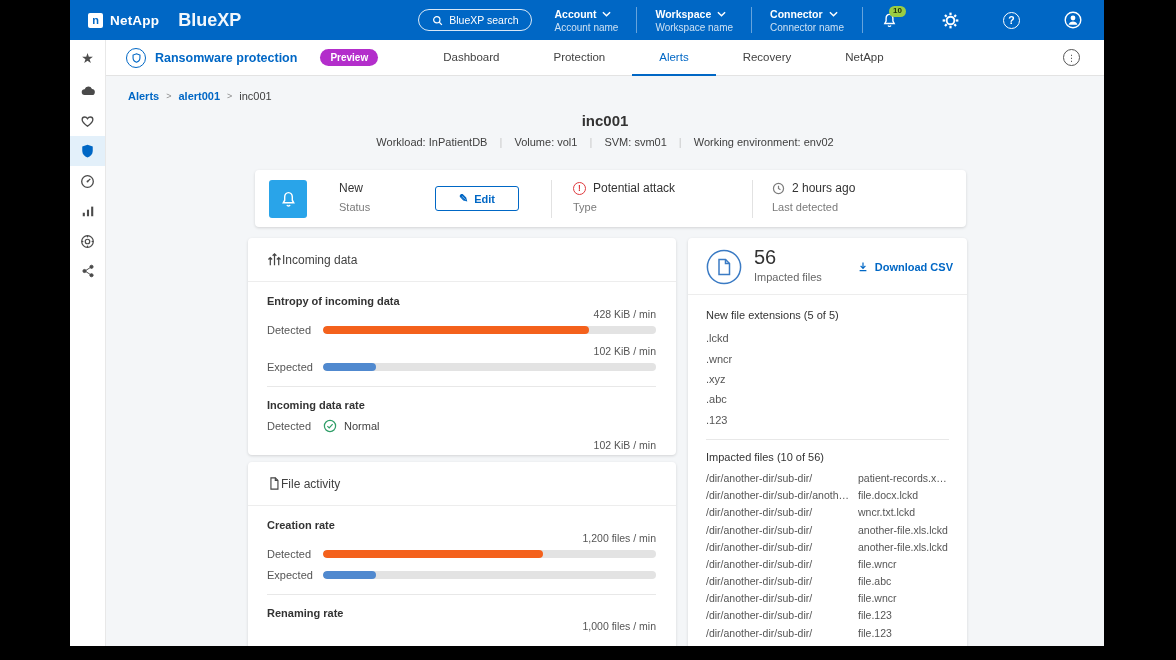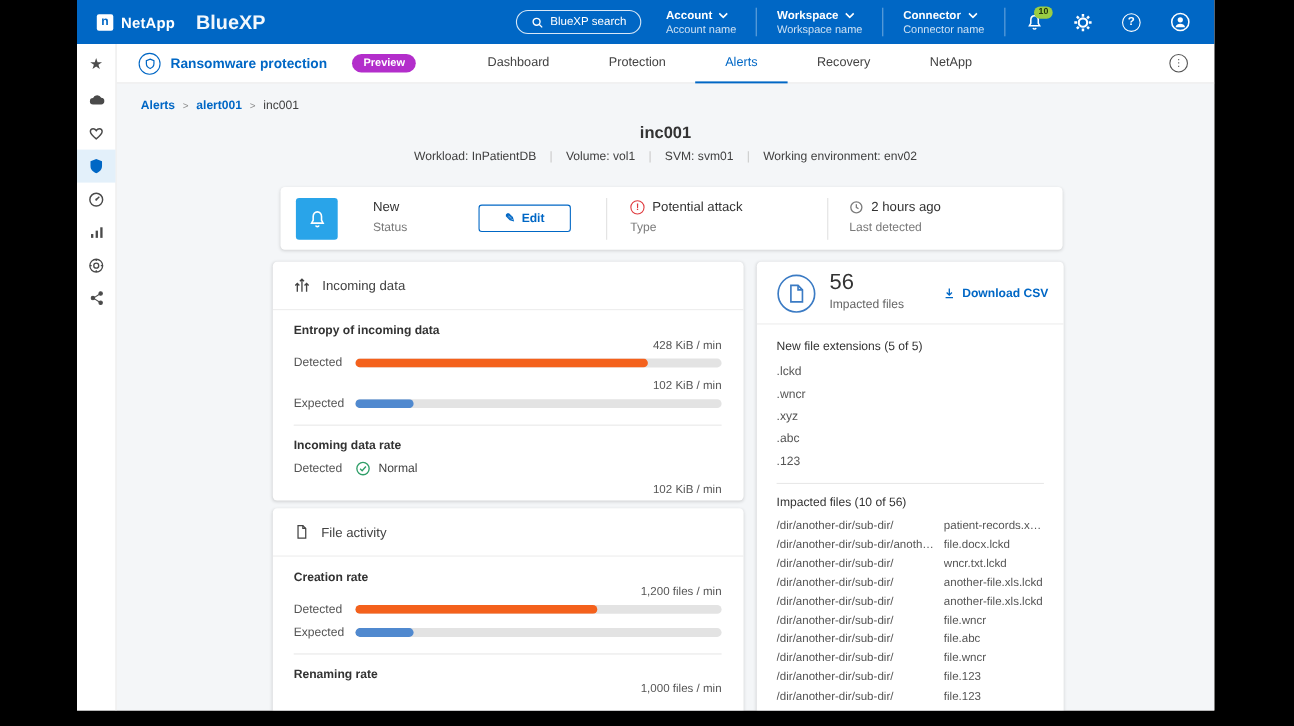--- a/index.html
+++ b/index.html
@@ -22,21 +22,21 @@
   .brand-name{font-size:13.5px;font-weight:bold;letter-spacing:.2px;}
   .brand-product{font-size:18px;margin-left:12px;font-weight:bold;opacity:.95;}
   .top-spacer{flex:1;}
   .search-pill{display:flex;align-items:center;gap:6px;border:1px solid rgba(255,255,255,.85);
                border-radius:12px;height:22px;padding:0 13px;font-size:10.5px;cursor:pointer;}
   .menus{display:flex;align-items:center;margin-left:18px;}
   .menu{display:flex;flex-direction:column;gap:2px;padding:0 4px;cursor:pointer;}
   .menu-top{display:flex;align-items:center;gap:6px;font-size:10.5px;font-weight:bold;}
   .menu-sub{font-size:10px;color:rgba(255,255,255,.8);}
   .vdiv{width:1px;height:26px;background:rgba(255,255,255,.4);margin:0 14px;}
-  .top-icons{display:flex;align-items:center;gap:27px;margin-left:4px;margin-right:4px;}
+  .top-icons{display:flex;align-items:center;gap:44px;margin-left:4px;margin-right:4px;}
   .bell-wrap{position:relative;cursor:pointer;}
   .notif-badge{position:absolute;top:-6px;right:-8px;background:var(--notification-green);color:#20350c;
                font-size:8px;font-weight:bold;border-radius:8px;padding:1.5px 4px;line-height:1;}
   .help-circle{width:17px;height:17px;border:1.6px solid #fff;border-radius:50%;display:flex;align-items:center;
                justify-content:center;font-size:10.5px;font-weight:bold;cursor:pointer;}
   .icon-btn{cursor:pointer;display:flex;align-items:center;}
 
   
   .subbar{position:absolute;top:40px;left:36px;right:0;height:36px;background:#fff;
           border-bottom:1px solid #e3e3e3;display:flex;align-items:center;padding-left:20px;}
@@ -80,21 +80,21 @@
   .edit-btn{position:absolute;left:180px;top:16px;width:84px;height:25px;border:1px solid var(--accent-blue);
             border-radius:3px;background:#fff;color:var(--accent-blue);font-size:11px;font-weight:bold;
             display:flex;align-items:center;justify-content:center;gap:6px;cursor:pointer;}
   .sc-div{position:absolute;top:10px;width:1px;height:38px;background:#e2e2e2;}
   .alert-circ{width:13px;height:13px;border:1.5px solid var(--alert-red);border-radius:50%;color:var(--alert-red);
               display:inline-flex;align-items:center;justify-content:center;font-size:8.5px;font-weight:bold;}
 
   
   .incoming-card{left:142px;top:162px;width:428px;height:217px;}
   .file-card{left:142px;top:386px;width:428px;height:270px;}
-  .card-header{height:44px;display:flex;align-items:center;gap:11px;padding:0 19px;border-bottom:1px solid #ededed;}
+  .card-header{height:44px;display:flex;align-items:center;padding:0 19px;border-bottom:1px solid #ededed;}
   .card-title{font-size:12px;color:#424242;}
   .card-body{padding:13px 20px 0 19px;}
   .metric-title{font-size:11px;font-weight:bold;color:#333;margin-bottom:1px;}
   .metric-value{font-size:10.5px;color:#555;text-align:right;margin-bottom:4px;}
   .bar-row{display:flex;align-items:center;margin-bottom:9px;}
   .bar-label{width:56px;font-size:11px;color:#555;flex:none;}
   .bar-track{flex:1;height:8px;border-radius:4px;background:var(--bar-track);overflow:hidden;}
   .bar-fill{height:8px;border-radius:4px;}
   .bar-fill.orange{background:var(--bar-orange);}
   .bar-fill.blue{background:var(--bar-blue);}

